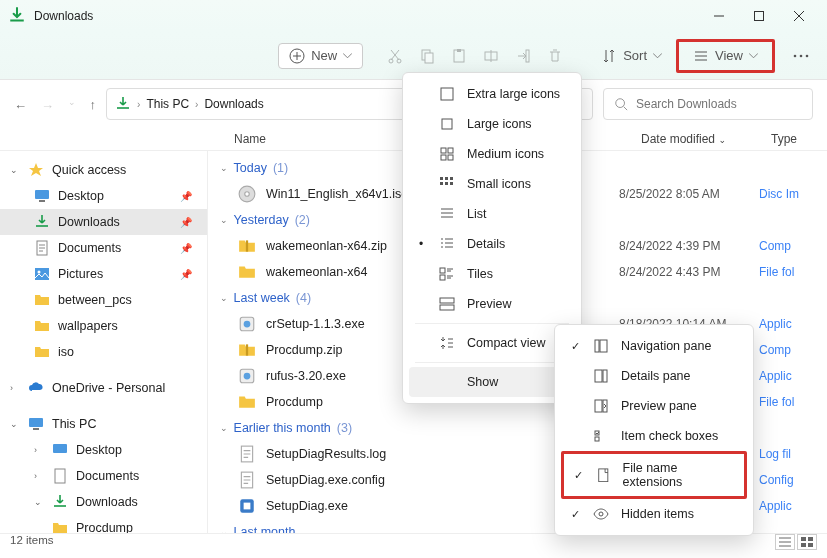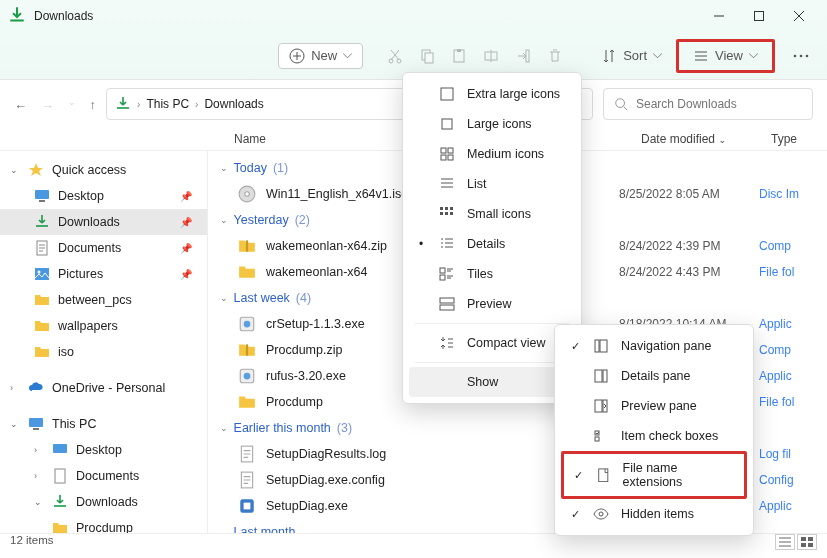--- a/index.html
+++ b/index.html
@@ -535,39 +535,39 @@
           <rect x="9" y="2" width="5" height="5" stroke="#555" fill="none"></rect>
           <rect x="2" y="9" width="5" height="5" stroke="#555" fill="none"></rect>
           <rect x="9" y="9" width="5" height="5" stroke="#555" fill="none"></rect>
         </svg>
       </span>
       <span>Medium icons</span>
     </div>
     <div class="menu-item">
       <span class="micon">
         <svg viewBox="0 0 16 16">
-          <path d="M2 3h12M2 7h12M2 11h12" stroke="#555"></path>
-        </svg>
-      </span>
-      <span>List</span>
-    </div>
-    <div class="menu-item">
-      <span class="micon">
-        <svg viewBox="0 0 16 16">
           <rect x="1" y="1" width="3" height="3" fill="#555"></rect>
           <rect x="6" y="1" width="3" height="3" fill="#555"></rect>
           <rect x="11" y="1" width="3" height="3" fill="#555"></rect>
           <rect x="1" y="6" width="3" height="3" fill="#555"></rect>
           <rect x="6" y="6" width="3" height="3" fill="#555"></rect>
           <rect x="11" y="6" width="3" height="3" fill="#555"></rect>
         </svg>
       </span>
       <span>Small icons</span>
     </div>
     <div class="menu-item">
+      <span class="micon">
+        <svg viewBox="0 0 16 16">
+          <path d="M2 3h12M2 7h12M2 11h12" stroke="#555"></path>
+        </svg>
+      </span>
+      <span>List</span>
+    </div>
+    <div class="menu-item">
       <span class="dot">•</span>
       <span class="micon">
         <svg viewBox="0 0 16 16">
           <path d="M2 3h2M6 3h8M2 7h2M6 7h8M2 11h2M6 11h8" stroke="#555"></path>
         </svg>
       </span>
       <span>Details</span>
     </div>
     <div class="menu-item">
       <span class="micon">

